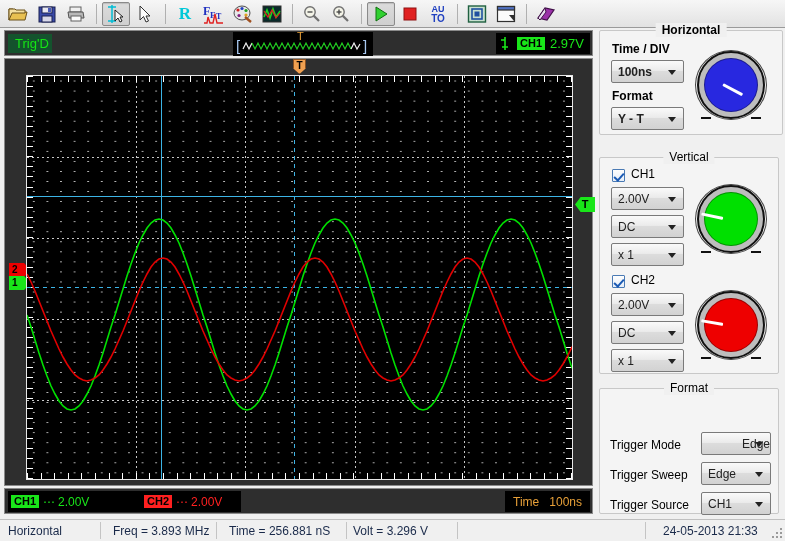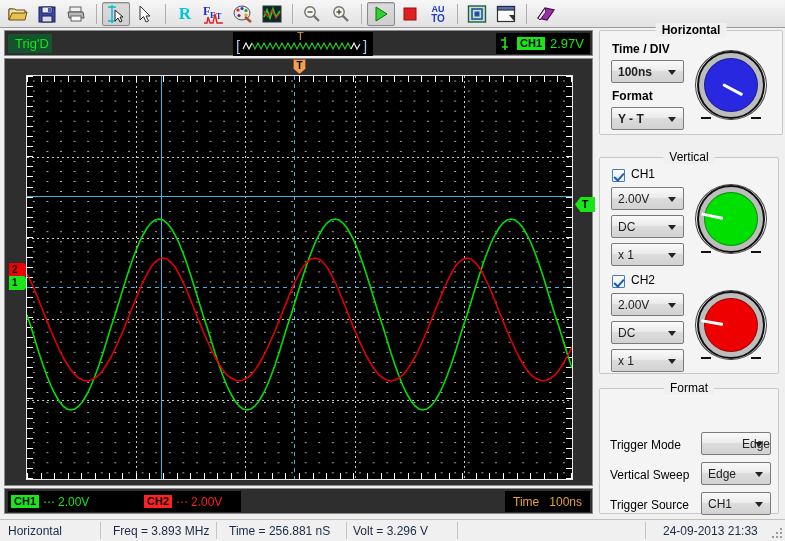--- a/index.html
+++ b/index.html
@@ -651,21 +651,21 @@
 
     <div class="group" style="left:2px; top:358px; width:180px; height:126px;">
       <div class="group-title">Format</div>
 
       <div class="lbl" style="left:10px; top:49px;">Trigger Mode</div>
       <div class="combo" style="left:101px; top:43px; width:70px;justify-content:flex-end;">
         <span>Edge</span>
         <span class="arrow"></span>
       </div>
 
-      <div class="lbl" style="left:10px; top:79px;">Vertical Sweep</div>
+      <div class="lbl" style="left:10px; top:79px;">Trigger Sweep</div>
       <div class="combo" style="left:101px; top:73px; width:70px;">
         <span>Edge</span>
         <span class="arrow"></span>
       </div>
 
       <div class="lbl" style="left:10px; top:109px;">Trigger Source</div>
       <div class="combo" style="left:101px; top:103px; width:70px;">
         <span>CH1</span>
         <span class="arrow"></span>
       </div>
@@ -683,21 +683,21 @@
   <div class="statusbar">
     <span class="sb-cell" style="left:8px;">Horizontal</span>
     <div class="sb-div" style="left:100px;"></div>
     <span class="sb-cell" style="left:113px;text-align:right;">Freq = 3.893 MHz</span>
     <div class="sb-div" style="left:216px;"></div>
     <span class="sb-cell" style="left:229px;">Time = 256.881 nS</span>
     <div class="sb-div" style="left:346px;"></div>
     <span class="sb-cell" style="left:353px;">Volt = 3.296 V</span>
     <div class="sb-div" style="left:457px;"></div>
     <div class="sb-div" style="left:645px;"></div>
-    <span class="sb-cell" style="left:663px;">24-09-2013  21:33</span>
+    <span class="sb-cell" style="left:663px;">24-05-2013  21:33</span>
 
     <div class="grip">
       <i style="left:10px;top:2px;"></i>
       <i style="left:6px;top:6px;"></i>
         <i style="left:10px;top:6px;"></i>
       <i style="left:2px;top:10px;"></i>
         <i style="left:6px;top:10px;"></i>
         <i style="left:10px;top:10px;"></i>
     </div>
   </div>

